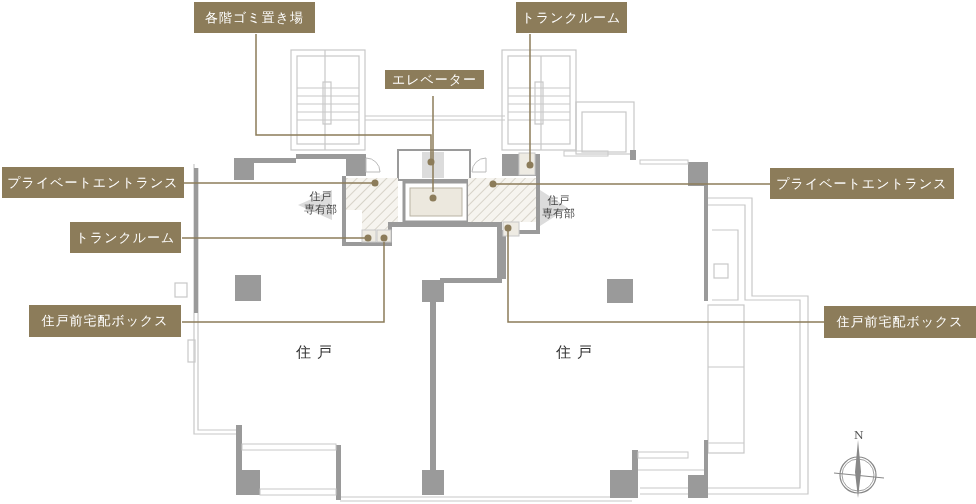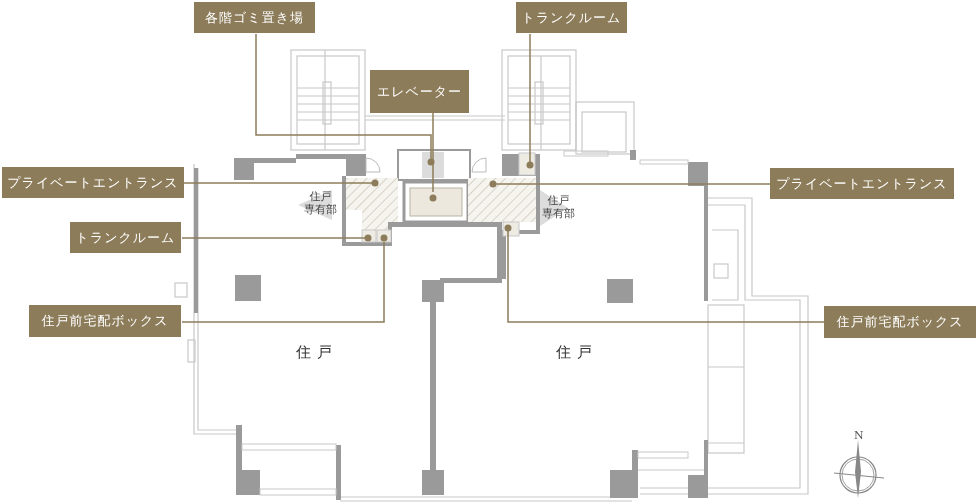--- a/index.html
+++ b/index.html
@@ -158,21 +158,21 @@
   <g stroke="#888" fill="none">
     <circle cx="858" cy="475" r="18" stroke-width="1.2"></circle>
     <circle cx="858" cy="475" r="16" stroke-width="0.8"></circle>
     <line x1="834" y1="473" x2="884" y2="478" stroke-width="1"></line>
     <polygon points="858,440 861,472 858,498 855,472" fill="#888" stroke="none"></polygon>
   </g>
 </svg>
 
 <div class="label" style="left:194px;top:2px;width:121px;height:31px;">各階ゴミ置き場</div>
 <div class="label" style="left:516px;top:2px;width:111px;height:31px;">トランクルーム</div>
-<div class="label" style="left:370px;top:70px;width:99px;height:43px;">エレベーター</div>
+<div class="label" style="left:385px;top:70px;width:99px;height:19px;">エレベーター</div>
 <div class="label" style="left:2px;top:167px;width:182px;height:31px;">プライベートエントランス</div>
 <div class="label" style="left:770px;top:168px;width:184px;height:31px;">プライベートエントランス</div>
 <div class="label" style="left:70px;top:222px;width:111px;height:31px;">トランクルーム</div>
 <div class="label" style="left:29px;top:305px;width:152px;height:32px;">住戸前宅配ボックス</div>
 <div class="label" style="left:824px;top:306px;width:152px;height:32px;">住戸前宅配ボックス</div>
 
 <div class="room-text" style="left:296px;top:343px;">住戸</div>
 <div class="room-text" style="left:556px;top:343px;">住戸</div>
 
 <div class="private-text" style="left:304px;top:190px;">

